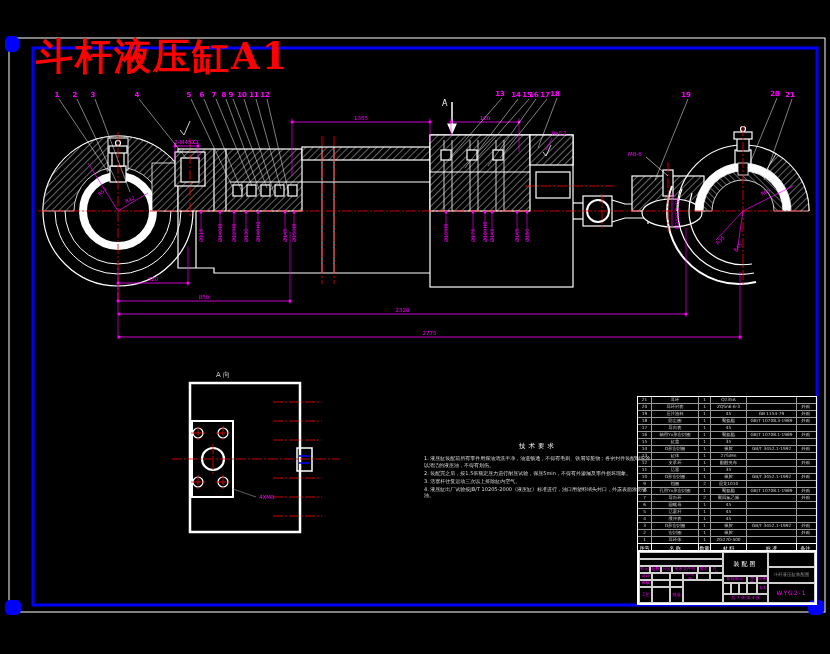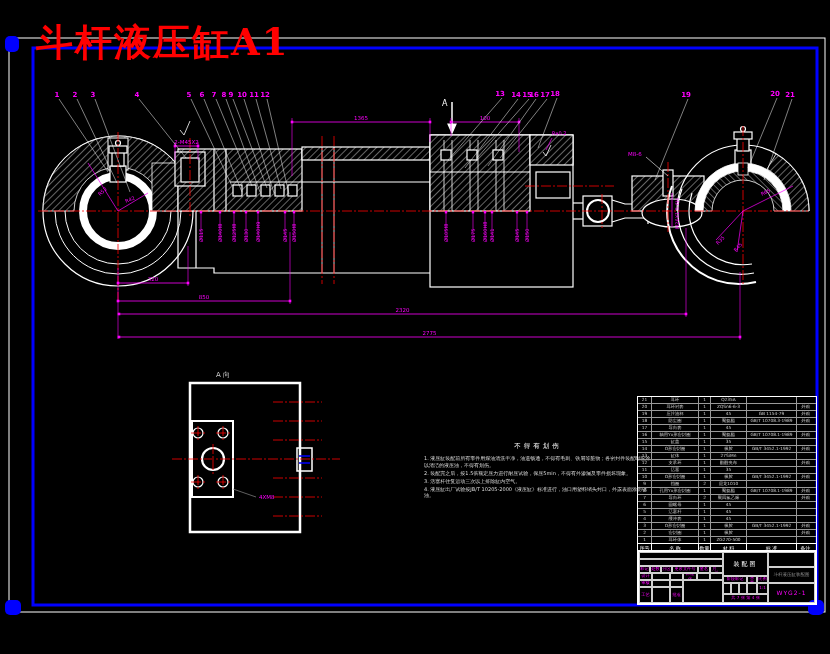--- a/index.html
+++ b/index.html
@@ -1,19 +1,19 @@
 <!DOCTYPE html>
 <html><head>
 <meta charset="utf-8">
 <style>
   html,body{margin:0;padding:0;background:#000;}
   #screen{position:relative;width:830px;height:654px;background:#000;overflow:hidden;
           font-family:"DejaVu Sans",sans-serif;}
   #draw-svg{position:absolute;left:0;top:0;}
-  .cad-title{position:absolute;left:36px;top:24px;font-size:37px;font-weight:bold;
+  .cad-title{position:absolute;left:36px;top:38px;font-size:37px;font-weight:bold;
              letter-spacing:2px;color:#ff0000;white-space:nowrap;line-height:1;
              font-family:"DejaVu Serif","DejaVu Sans",serif;z-index:5;}
   
   #notes{position:absolute;left:424px;top:442px;width:228px;color:#ddd;z-index:4;}
   #notes .nh{text-align:center;font-size:6.5px;letter-spacing:3px;color:#fff;margin-bottom:4px;}
   #notes .ni{font-size:5px;line-height:1.3;margin:0 0 1.5px 0;}
   
   #bom{position:absolute;left:637px;top:396px;width:180px;z-index:4;border:1px solid #fff;
        box-sizing:border-box;}
   .bom-row{display:grid;grid-template-columns:13px 47px 12px 36px 50px 18px;
@@ -429,21 +429,21 @@
         <line x1="743" y1="211" x2="737" y2="252" stroke="#ff00ff" stroke-width="0.7"></line>
         <line x1="743" y1="211" x2="793" y2="186" stroke="#ff00ff" stroke-width="0.7"></line>
         <line x1="672" y1="193" x2="672" y2="227" stroke="#ff00ff" stroke-width="0.7"></line>
         <line x1="552" y1="138" x2="546" y2="150" stroke="#ff00ff" stroke-width="0.7"></line>
         <line x1="646" y1="157" x2="668" y2="176" stroke="#fff" stroke-width="0.6"></line>
         <line x1="233" y1="489" x2="256" y2="497" stroke="#888" stroke-width="0.7"></line>
       </g>
   </svg>
 
   <div id="notes">
-    <div class="nh">不得有划伤</div>
+    <div class="nh">技术要求</div>
     <div id="notes-items">
         <div class="ni">1. 液压缸装配前所有零件用煤油清洗干净，油道畅通，不得有毛刺、铁屑等脏物；各密封件装配时应涂以清洁的液压油，不得有划伤。</div>
         <div class="ni">2. 装配完之后，按1.5倍额定压力进行耐压试验，保压5min，不得有外渗漏及零件损坏现象。</div>
         <div class="ni">3. 活塞杆往复运动三次以上排除缸内空气。</div>
         <div class="ni">4. 液压缸出厂试验按JB/T 10205-2000《液压缸》标准进行，油口用塑料堵头封口，外露表面涂防锈油。</div>
       </div>
   </div>
 
   <div id="bom">
     <div id="bom-rows">

